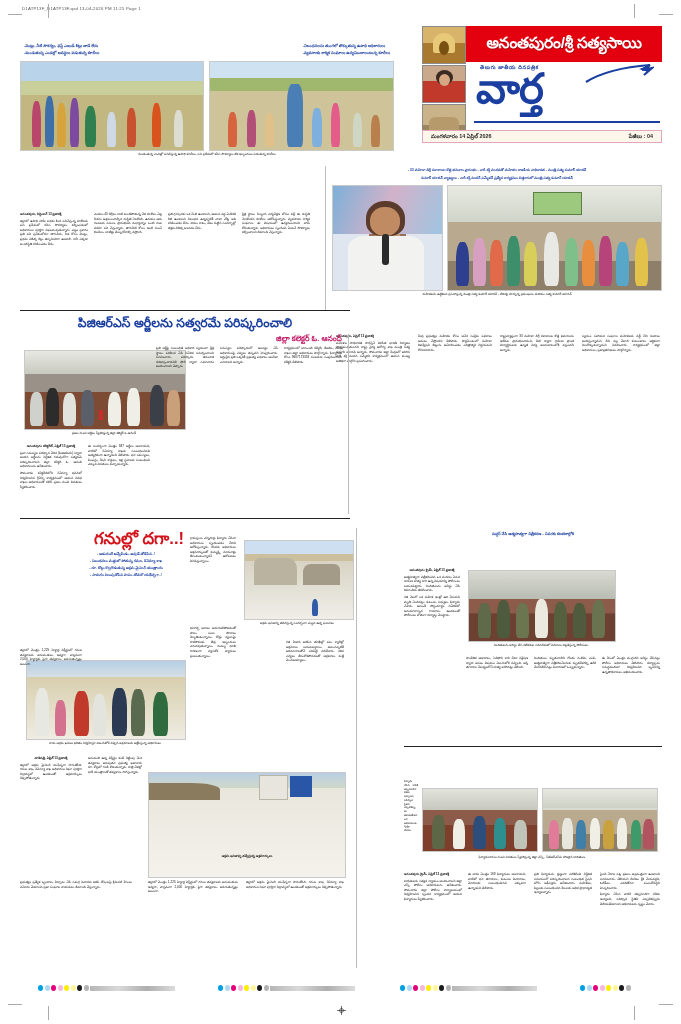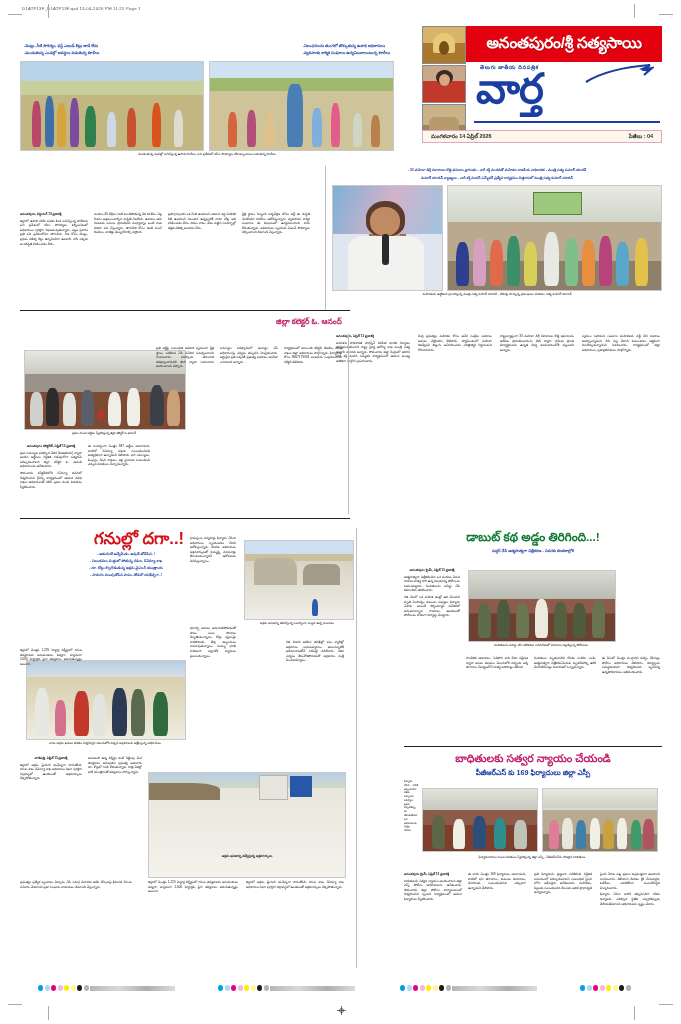--- a/index.html
+++ b/index.html
@@ -258,20 +258,21 @@
     <p>కేంద్ర ప్రభుత్వం మహిళల కోసం అనేక సంక్షేమ పథకాలు అమలు చేస్తోందని తెలిపారు. పార్లమెంటులో మహిళా రిజర్వేషన్ బిల్లును ఆమోదించడం చరిత్రాత్మక నిర్ణయమని కొనియాడారు.</p>
   </div>
   <div class="tcol col" style="left:500px;top:334px;width:74px;">
     <p>రాష్ట్రవ్యాప్తంగా 33 మహిళా డిగ్రీ కళాశాలల కొత్త భవనాలను ఇటీవల ప్రారంభించామని, వీటి ద్వారా గ్రామీణ ప్రాంత విద్యార్థినులకు ఉన్నత విద్య అందుబాటులోకి వస్తుందని అన్నారు.</p>
   </div>
   <div class="tcol col" style="left:582px;top:334px;width:78px;">
     <p>స్వయం సహాయక సంఘాల మహిళలకు వడ్డీ లేని రుణాలు అందిస్తున్నామని, దీని వల్ల వేలాది కుటుంబాలు ఆర్థికంగా నిలదొక్కుకున్నాయని వివరించారు. కార్యక్రమంలో జిల్లా అధికారులు, ప్రజాప్రతినిధులు పాల్గొన్నారు.</p>
   </div>
 
   <div class="s3">
+    <div class="h1">పిజిఆర్‌ఎస్ అర్జీలను సత్వరమే పరిష్కరించాలి</div>
     <div class="sub">జిల్లా కలెక్టర్ ఓ. ఆనంద్</div>
   </div>
   <div class="photo ph-meet" style="position:absolute;left:24px;top:350px;width:160px;height:78px;">
     <div style="position:absolute;left:0;top:0;width:100%;height:30%;background:linear-gradient(#e7e8e2,#c8cabf);"></div>
     <div style="position:absolute;left:0;top:52%;width:100%;height:48%;background:#7d4a34;"></div>
     <div class="figs">
       <div class="fg" style="left:3%;width:8%;height:44%;background:#cfd2cc;"></div>
       <div class="fg" style="left:13%;width:8%;height:48%;background:#2c2c2c;"></div>
       <div class="fg" style="left:24%;width:8%;height:42%;background:#e2e3dd;"></div>
       <div class="fg" style="left:35%;width:8%;height:46%;background:#5a5f6a;"></div>
@@ -372,21 +373,20 @@
   <div class="tcol col" style="left:148px;top:880px;width:90px;">
     <p>జిల్లాలో మొత్తం 1,225 హెక్టార్ల విస్తీర్ణంలో గనుల తవ్వకాలకు అనుమతులు ఇవ్వగా, వాస్తవంగా 2,000 హెక్టార్లకు పైగా తవ్వకాలు జరుగుతున్నట్లు అంచనా.</p>
   </div>
   <div class="tcol col" style="left:246px;top:880px;width:98px;">
     <p>జిల్లాలో అక్రమ మైనింగ్ యథేచ్ఛగా సాగుతోంది. గనుల శాఖ, రెవెన్యూ శాఖ అధికారుల నిఘా పూర్తిగా నిద్రావస్థలో ఉండటంతో అక్రమార్కులు రెచ్చిపోతున్నారు.</p>
   </div>
 
   <div class="vline" style="left:356px;top:528px;height:440px;"></div>
 
   <div class="s5">
-    <div class="h1">డాబుట్ కథ అడ్డం తిరిగింది...!</div>
     <div class="sub">మర్డర్ చేసి ఆత్మహత్యగా చిత్రీకరణ -  చివరకు కటకటాల్లోకి</div>
   </div>
   <div class="photo ph-police" style="position:absolute;left:468px;top:570px;width:146px;height:70px;">
     <div style="position:absolute;left:0;top:0;width:100%;height:40%;background:linear-gradient(#d9dbd2,#b9bcb2);"></div>
     <div style="position:absolute;left:0;top:62%;width:100%;height:38%;background:#6d4132;"></div>
     <div class="figs">
       <div class="fg" style="left:6%;width:9%;height:50%;background:#5e6a4a;"></div>
       <div class="fg" style="left:19%;width:9%;height:54%;background:#4d5a3e;"></div>
       <div class="fg" style="left:32%;width:9%;height:50%;background:#6b7550;"></div>
       <div class="fg" style="left:45%;width:9%;height:56%;background:#eceade;"></div>
@@ -407,24 +407,20 @@
   </div>
   <div class="tcol col" style="left:534px;top:656px;width:62px;">
     <p>నిందితులు మృతురాలిని గొంతు నులిమి చంపి, ఆత్మహత్యగా చిత్రీకరించేందుకు మృతదేహాన్ని ఉరికి వేలాడదీసినట్లు విచారణలో ఒప్పుకున్నారు.</p>
   </div>
   <div class="tcol col" style="left:602px;top:656px;width:58px;">
     <p>ఈ కేసులో మొత్తం ముగ్గురిని అరెస్టు చేసినట్లు పోలీసు అధికారులు తెలిపారు. దర్యాప్తును సమర్థవంతంగా నిర్వహించిన బృందాన్ని ఉన్నతాధికారులు అభినందించారు.</p>
   </div>
 
   <div class="rule" style="position:absolute;left:404px;top:746px;width:258px;"></div>
 
-  <div class="s6">
-    <div class="h1">బాధితులకు సత్వర న్యాయం చేయండి</div>
-    <div class="sub">పీజీఆర్‌ఎస్ కు 169 ఫిర్యాదులు  జిల్లా ఎస్పీ</div>
-  </div>
   <div style="position:absolute;left:422px;top:788px;display:flex;gap:4px;">
     <div class="photo ph-police" style="width:114px;height:62px;">
       <div style="position:absolute;left:0;top:0;width:100%;height:34%;background:linear-gradient(#e2e3dc,#c6c8bd);"></div>
       <div style="position:absolute;left:0;top:58%;width:100%;height:42%;background:#7d3f2c;"></div>
       <div class="figs">
         <div class="fg" style="left:8%;width:11%;height:54%;background:#5d6747;"></div>
         <div class="fg" style="left:26%;width:11%;height:48%;background:#efefe6;"></div>
         <div class="fg" style="left:44%;width:11%;height:52%;background:#2d4e7a;"></div>
         <div class="fg" style="left:62%;width:11%;height:50%;background:#2f8f8f;"></div>
         <div class="fg" style="left:80%;width:11%;height:46%;background:#c0c4b8;"></div>

